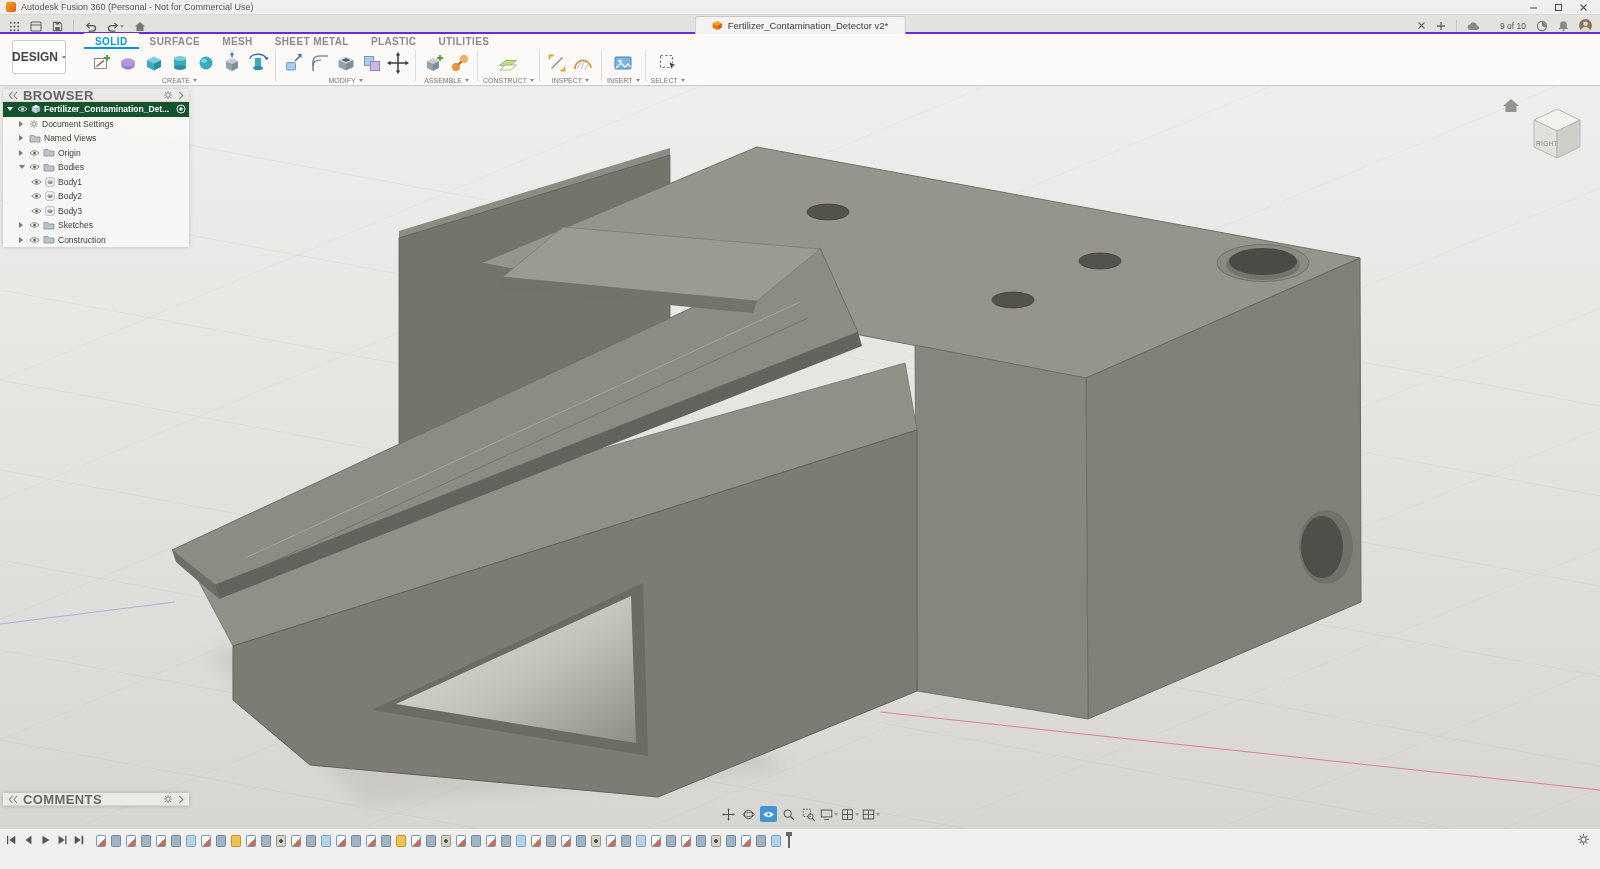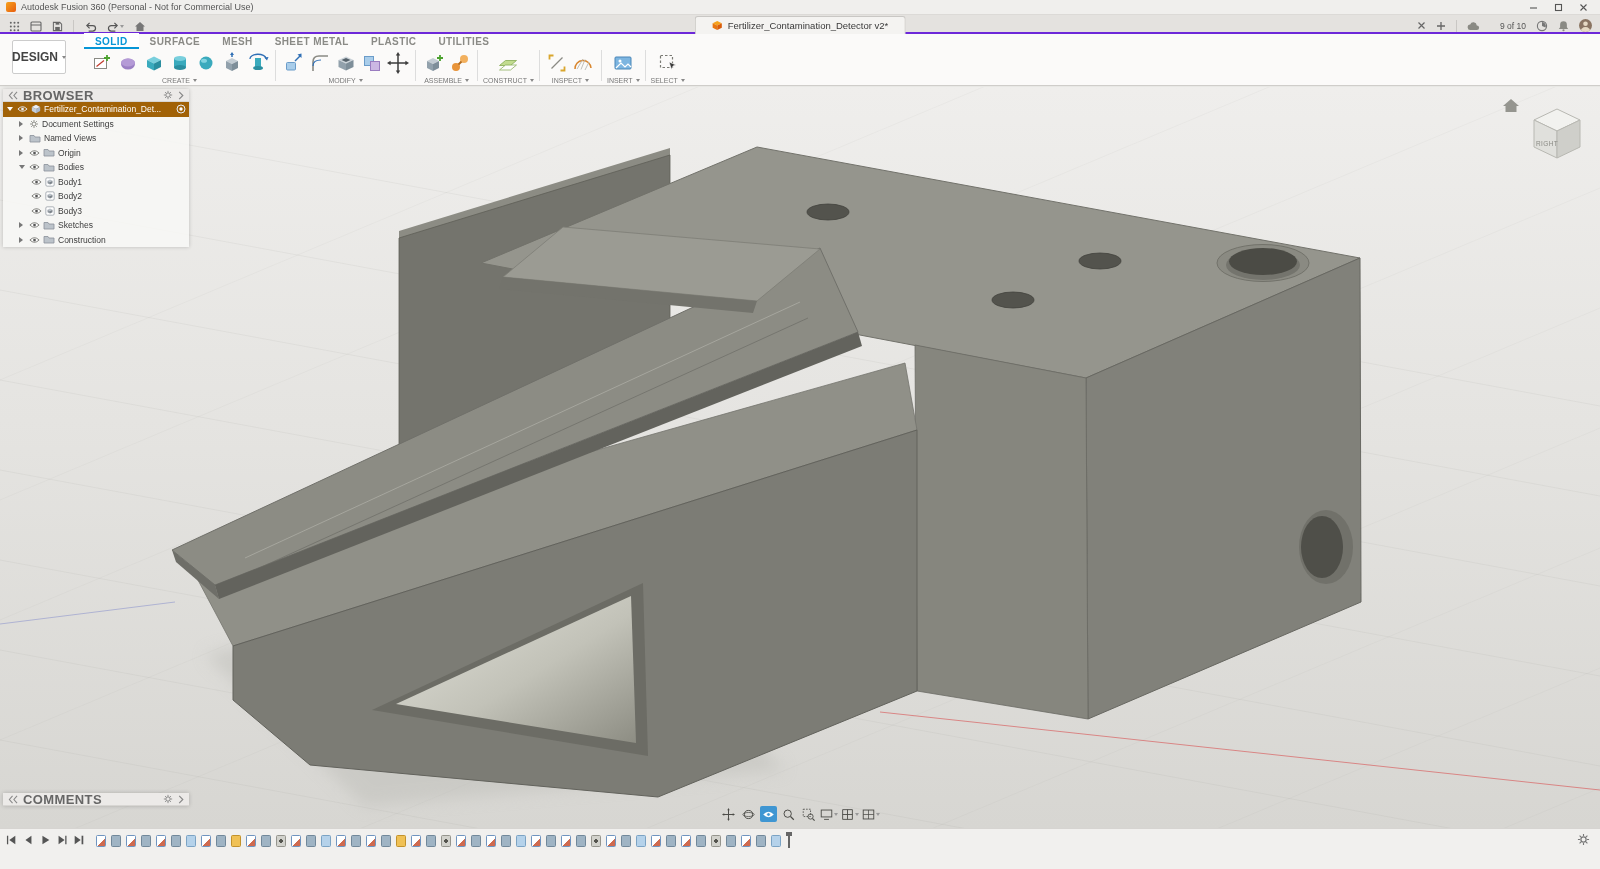--- a/index.html
+++ b/index.html
@@ -47,21 +47,21 @@
 .nav-btn{min-width:17px;height:16px;display:flex;align-items:center;justify-content:center;gap:1px;border-radius:2px;cursor:pointer}
 .nav-btn.active{background:#3f96d2}
 
 
 .panel{position:absolute;background:rgba(248,248,246,.85);box-shadow:0 0 4px rgba(0,0,0,.2);font-size:8.5px;color:#3c3c3c}
 .panel-hd{height:13px;background:#eceae8;border-bottom:1px solid #d8d6d3;display:flex;align-items:center;padding:0 5px;gap:5px;font-size:13px;font-weight:bold;color:#666;letter-spacing:.4px;cursor:pointer}
 .panel-hd .sp{flex:1}
 .browser{top:89px;left:3px;width:186px}
 .comments{left:3px;bottom:63px;width:186px}
 .tree-row{display:flex;align-items:center;height:14.5px;gap:3px;padding-left:3px;cursor:pointer;white-space:nowrap}
-.tree-row.selected{background:#a16207;color:#fff;font-weight:normal}
+.tree-row.selected{background:#14532d;color:#fff;font-weight:bold}
 .tree-row .lbl{overflow:hidden;text-overflow:ellipsis}
 .tree-row .sp{flex:1}
 .ind1{padding-left:15px}
 .ind2{padding-left:28px}
 .tw{width:8px;display:flex;justify-content:center}
 .tri-c{width:0;height:0;border:3px solid transparent;border-left:4.5px solid #777}
 .tri-e{width:0;height:0;border:3px solid transparent;border-top:4.5px solid #777;margin-top:3px}
 .tri-e.w{border-top-color:#fff}
 
 

